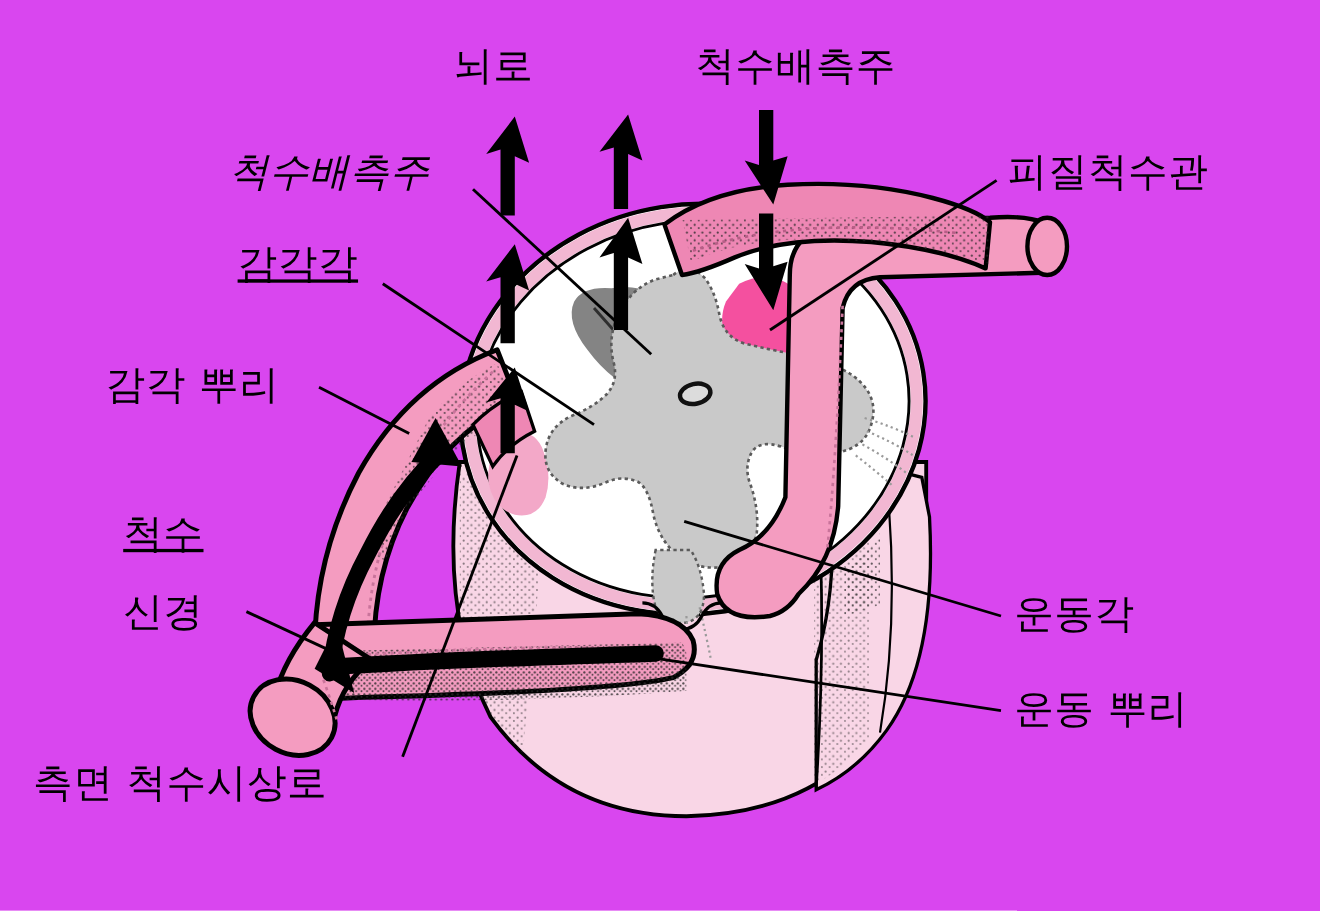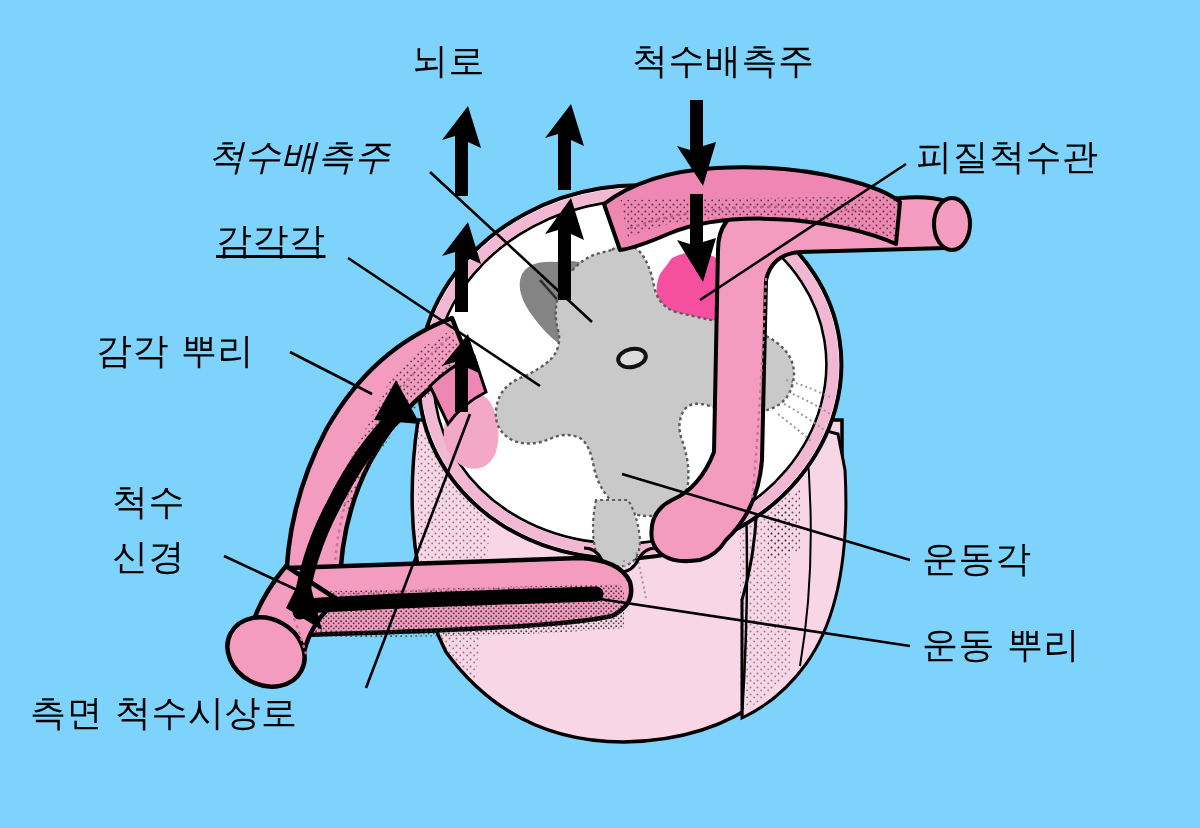--- a/index.html
+++ b/index.html
@@ -11,21 +11,21 @@
   body {
     width: 1200px;
     height: 828px;
     overflow: hidden;
     font-family: "DejaVu Sans", "Liberation Sans", sans-serif;
   }
   #diagram-root {
     position: relative;
     width: 1200px;
     height: 828px;
-    background: #7dd3fc;
+    background: #d946ef;
   }
   #diagram-svg {
     position: absolute;
     top: 0; left: 0;
     width: 1200px;
     height: 828px;
     display: block;
   }
   .dlabel {
     position: absolute;
@@ -266,21 +266,21 @@
   <div class="dlabel" style="left:412px; top:40px;">뇌로</div>
 
   <div class="dlabel" style="left:632px; top:40px;">척수배측주</div>
 
   <div class="dlabel" style="left:208px; top:136px;font-style:italic;">척수배측주</div>
 
   <div class="dlabel" style="left:216px; top:220px;text-decoration:underline;">감각각</div>
 
   <div class="dlabel" style="left:96px; top:330px;">감각 뿌리</div>
 
-  <div class="dlabel two-line" style="left:112px; top:481px;">척수</div>
+  <div class="dlabel two-line" style="left:112px; top:465px;text-decoration:underline;">척수</div>
 
   <div class="dlabel two-line" style="left:112px; top:536px;">신경</div>
 
   <div class="dlabel" style="left:30px; top:692px;">측면 척수시상로</div>
 
   <div class="dlabel" style="left:916px; top:136px;">피질척수관</div>
 
   <div class="dlabel" style="left:922px; top:538px;">운동각</div>
 
   <div class="dlabel" style="left:922px; top:624px;">운동 뿌리</div>

